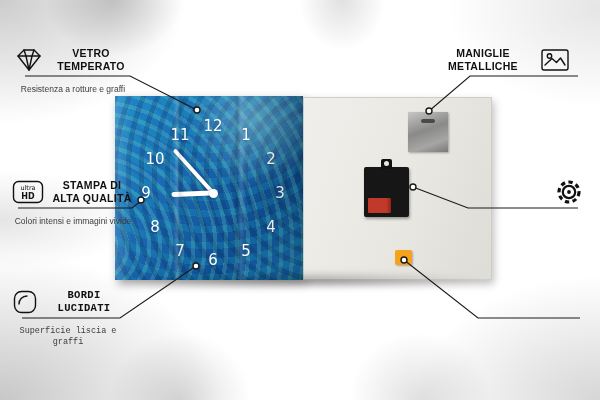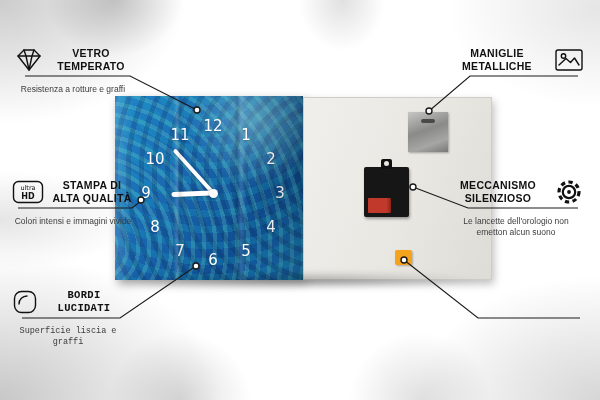--- a/index.html
+++ b/index.html
@@ -72,21 +72,21 @@
   .c-head{display:flex;align-items:center;gap:6px;height:32px;}
   .c-head.rev{flex-direction:row-reverse;}
   .c-icon{flex:0 0 auto;display:flex;align-items:center;justify-content:center;}
   .c-icon svg{display:block;}
   .c-title{flex:1;text-align:center;font-weight:bold;font-size:10.5px;line-height:1.25;
            color:#101010;letter-spacing:0.3px;}
   .c-desc{margin-top:8px;text-align:center;font-size:8.5px;line-height:1.35;color:#3c3c3c;}
   .c1{left:14px;top:44px;width:118px;}
   .c2{left:12px;top:176px;width:122px;}
   .c3{left:12px;top:286px;width:112px;font-family:Liberation Mono, monospace;}
-  .c4{left:446px;top:44px;width:138px;}
+  .c4{left:432px;top:44px;width:138px;}
   .c5{left:448px;top:176px;width:136px;}
   .c6{left:442px;top:286px;width:142px;}
   .ico-stroke{stroke:#111;fill:none;stroke-width:1.4;stroke-linejoin:round;stroke-linecap:round;}
 </style>
 </head>
 <body>
 
 <div class="stage">
   <div class="vignette"></div>
 
@@ -193,18 +193,16 @@
 
   <div class="callout c5">
     <div class="c-head rev">
       <span class="c-icon">
         <svg width="30" height="30" viewBox="0 0 30 30">
           <circle cx="15" cy="15" r="10" fill="none" stroke="#111" stroke-width="3.2" stroke-dasharray="4.3 3.4"></circle>
           <circle cx="15" cy="15" r="6.2" fill="none" stroke="#111" stroke-width="2.2"></circle>
           <circle cx="15" cy="15" r="1.9" fill="#111"></circle>
         </svg>
       </span>
-      <div class="c-title">MECCANISMO SILENZIOSO</div>
-    </div>
-    <div class="c-desc">Le lancette dell'orologio non emetton alcun suono</div>
+    </div>
   </div>
 
 </div>
 
 </body></html>

